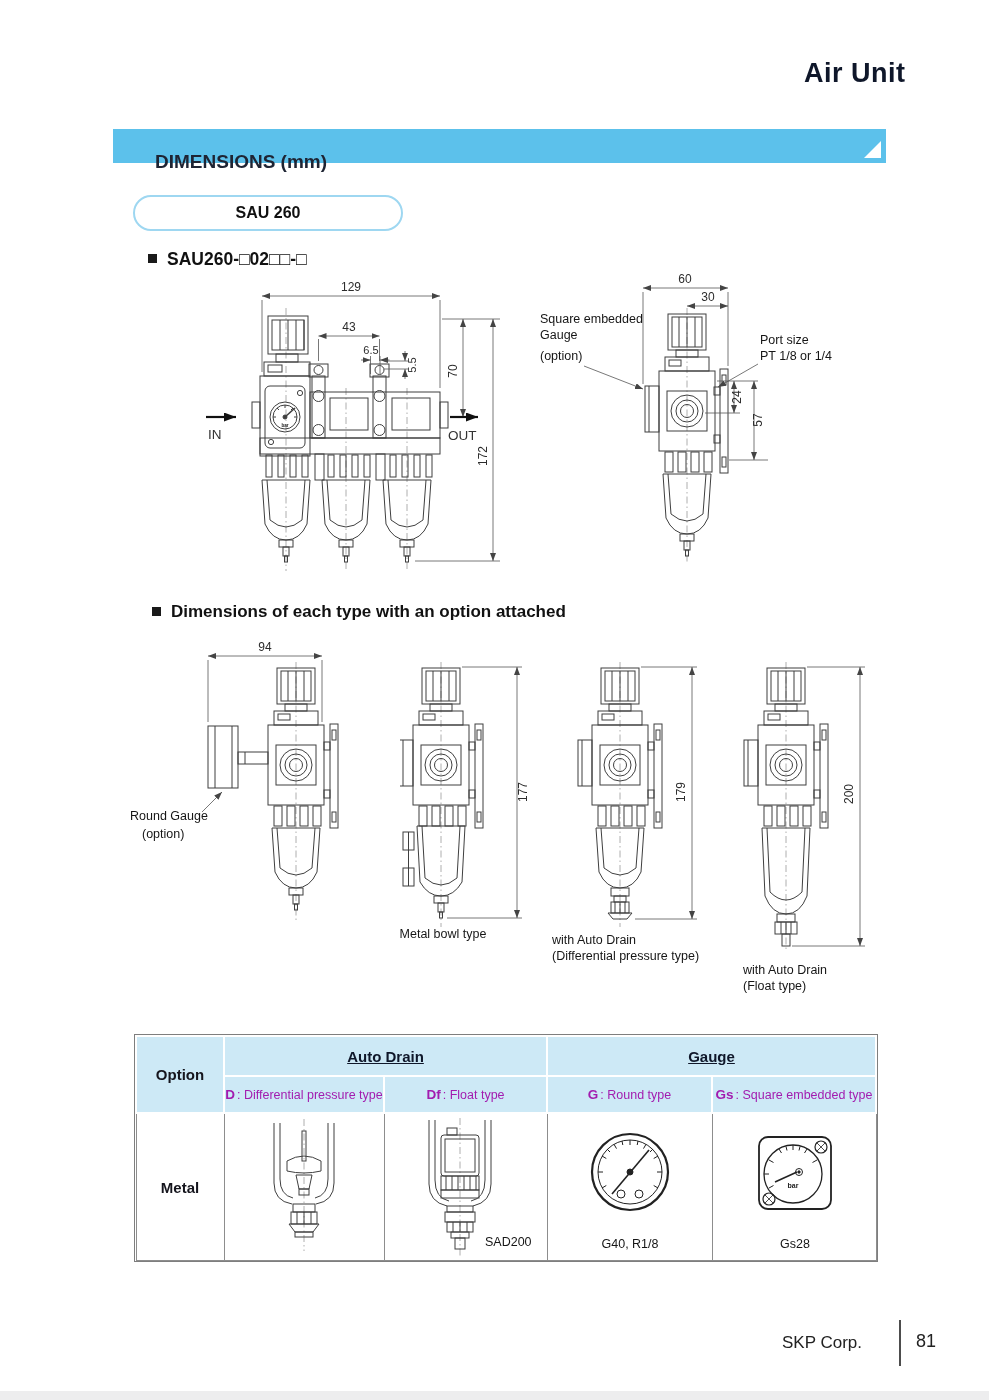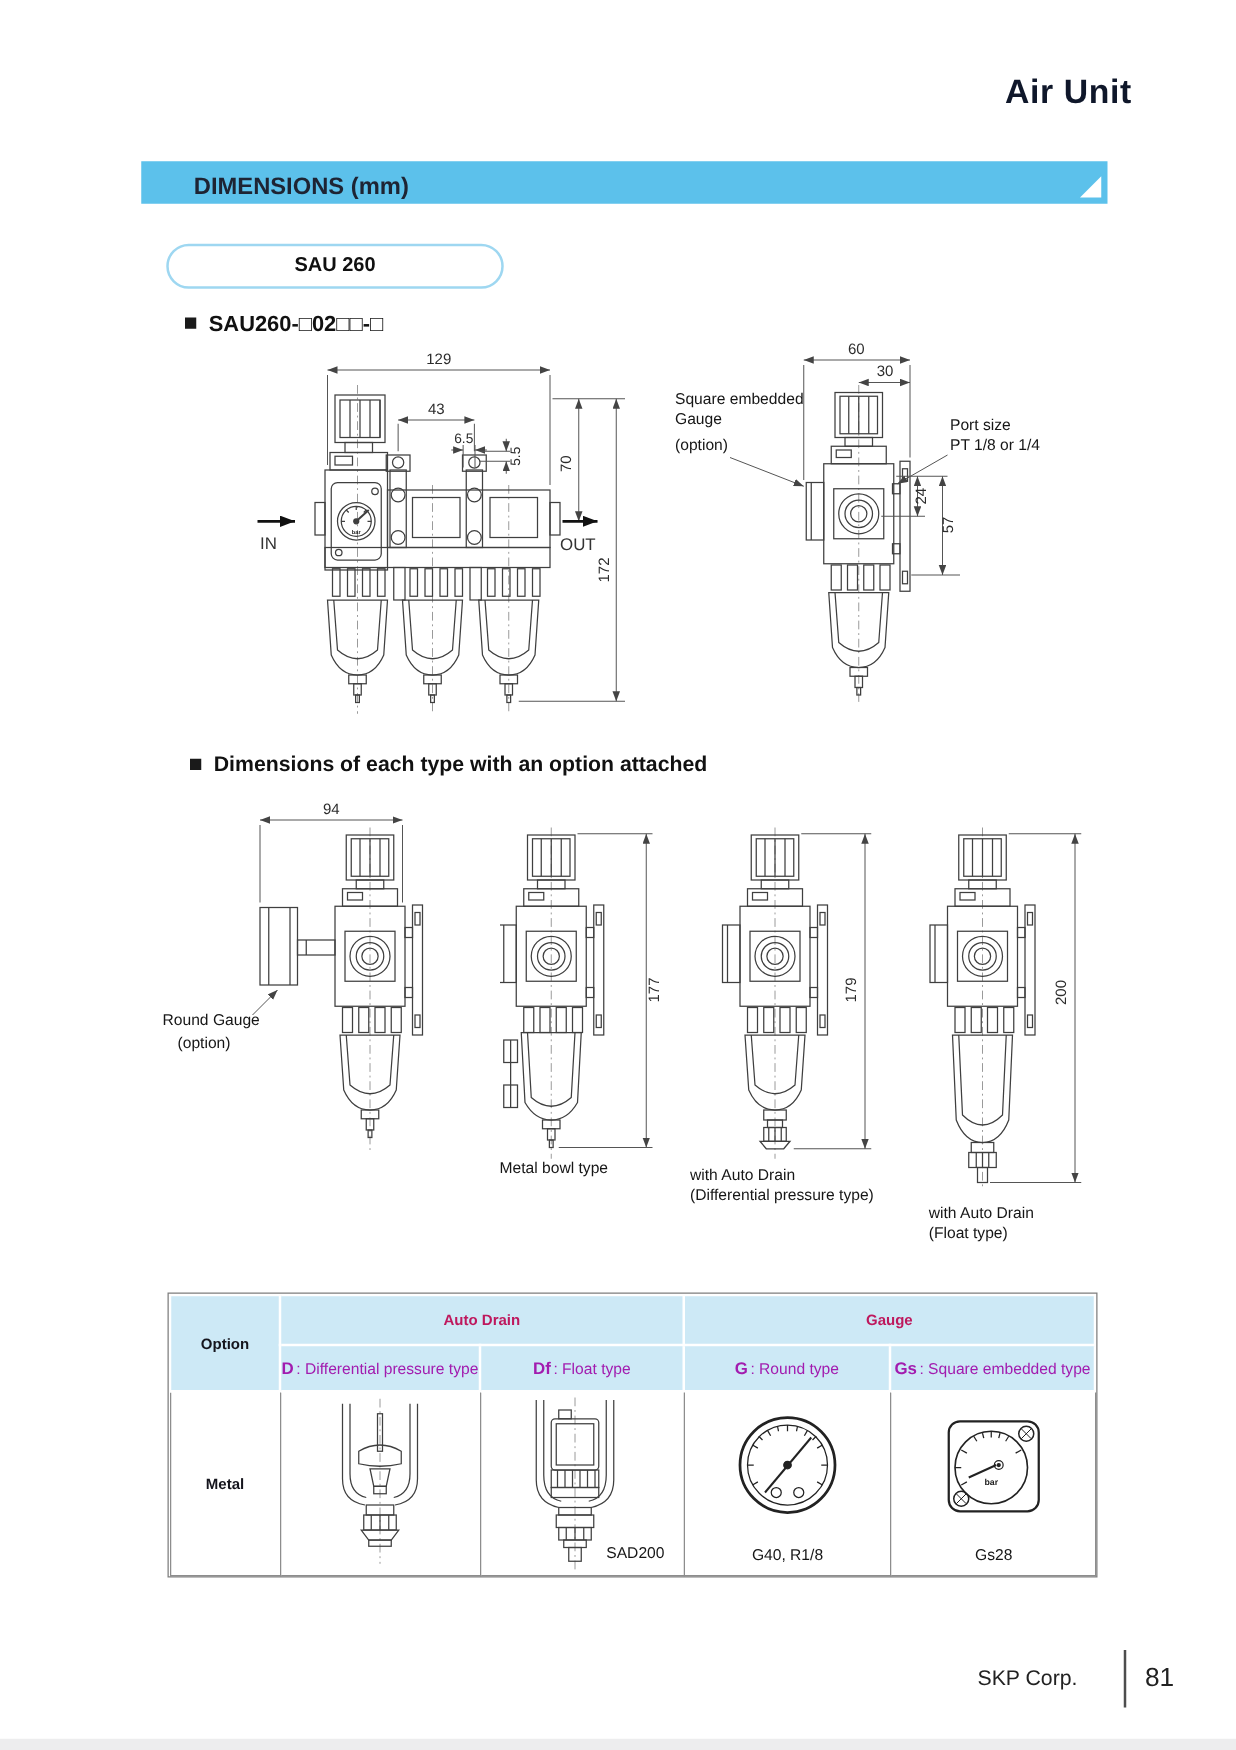--- a/index.html
+++ b/index.html
@@ -1,21 +1,21 @@
 <!DOCTYPE html>
 <html><head>
 <meta charset="utf-8">
 <style>
   html,body{margin:0;padding:0;background:#fff;}
   body{width:989px;height:1400px;position:relative;font-family:"Liberation Sans",sans-serif;color:#1a1a1a;overflow:hidden;}
   .abs{position:absolute;}
   
   .air-title{left:804px;top:58px;font-size:27px;font-weight:700;color:#0f172a;letter-spacing:.5px;}
   .banner{left:113px;top:129px;width:773px;height:34px;background:#5cc1eb;}
-  .banner .txt{position:absolute;left:42px;top:4px;line-height:34px;font-size:19px;font-weight:700;color:#1e2433;}
+  .banner .txt{position:absolute;left:42px;top:16px;line-height:34px;font-size:19px;font-weight:700;color:#1e2433;}
   .banner .notch{position:absolute;right:5px;bottom:5px;width:0;height:0;border-left:17px solid transparent;border-bottom:17px solid #ffffff;}
   .pill{left:133px;top:195px;width:266px;height:32px;border:2px solid #9ed7f1;border-radius:18px;text-align:center;line-height:32px;font-size:16px;font-weight:700;color:#101010;}
   .bullet-line{display:flex;align-items:flex-start;}
   .bullet{width:9px;height:9px;background:#1a1a1a;margin-top:5px;flex:0 0 auto;}
   .bullet-line .bl-txt{margin-left:10px;font-size:17.5px;font-weight:600;color:#111;line-height:20px;}
   .code-line{left:148px;top:249px;}
   .sec2-line{left:152px;top:602px;}
   
   svg text{font-family:"Liberation Sans",sans-serif;}
   .dim{font-size:12px;fill:#2c2c2c;}
@@ -24,30 +24,30 @@
   .lbl{font-size:12.5px;fill:#161616;}
   .cap{font-size:12.5px;fill:#161616;}
   .tiny{font-size:4.5px;fill:#222;font-weight:700;}
   .tiny2{font-size:7px;fill:#222;font-weight:700;}
   
   .opt-table{left:135px;top:1035px;border-collapse:collapse;table-layout:fixed;}
   .opt-table td{padding:0;}
   .opt-table .th{background:#cde9f6;border:2px solid #ffffff;text-align:center;vertical-align:middle;}
   .opt-table .td{background:#fff;border:1px solid #8d8d8d;text-align:center;vertical-align:middle;}
   .outer{outline:1.5px solid #7e7e7e;}
-  .grp{font-size:12px;font-weight:700;color:#be185d;}
+  .grp{font-size:15px;font-weight:700;color:#0f172a;text-decoration:underline;}
   .subh{font-size:12.5px;color:#a21caf;}
   .subh b{font-size:13.5px;}
   .subh span{margin-left:2px;}
-  .rowlab{font-size:12px;font-weight:600;color:#15151d;}
+  .rowlab{font-size:15px;font-weight:600;color:#15151d;}
   .cellwrap{position:relative;height:146px;}
   
   .f-company{left:720px;top:1333px;width:142px;text-align:right;font-size:17px;color:#222;}
   .f-div{left:899px;top:1320px;width:2px;height:46px;background:#4d4d4d;}
-  .f-page{left:916px;top:1331px;font-size:21px;color:#222;}
+  .f-page{left:916px;top:1331px;font-size:18px;color:#222;}
   .bottom-strip{left:0;top:1391px;width:989px;height:9px;background:#ededee;}
 </style>
 </head>
 <body>
 
 <svg width="0" height="0" style="position:absolute" aria-hidden="true">
   <defs>
     <marker id="da" orient="auto-start-reverse" markerWidth="9" markerHeight="7" refX="8" refY="3" markerUnits="userSpaceOnUse">
         <path d="M0,0 L8,3 L0,6 z" fill="#444"></path>
       </marker>

